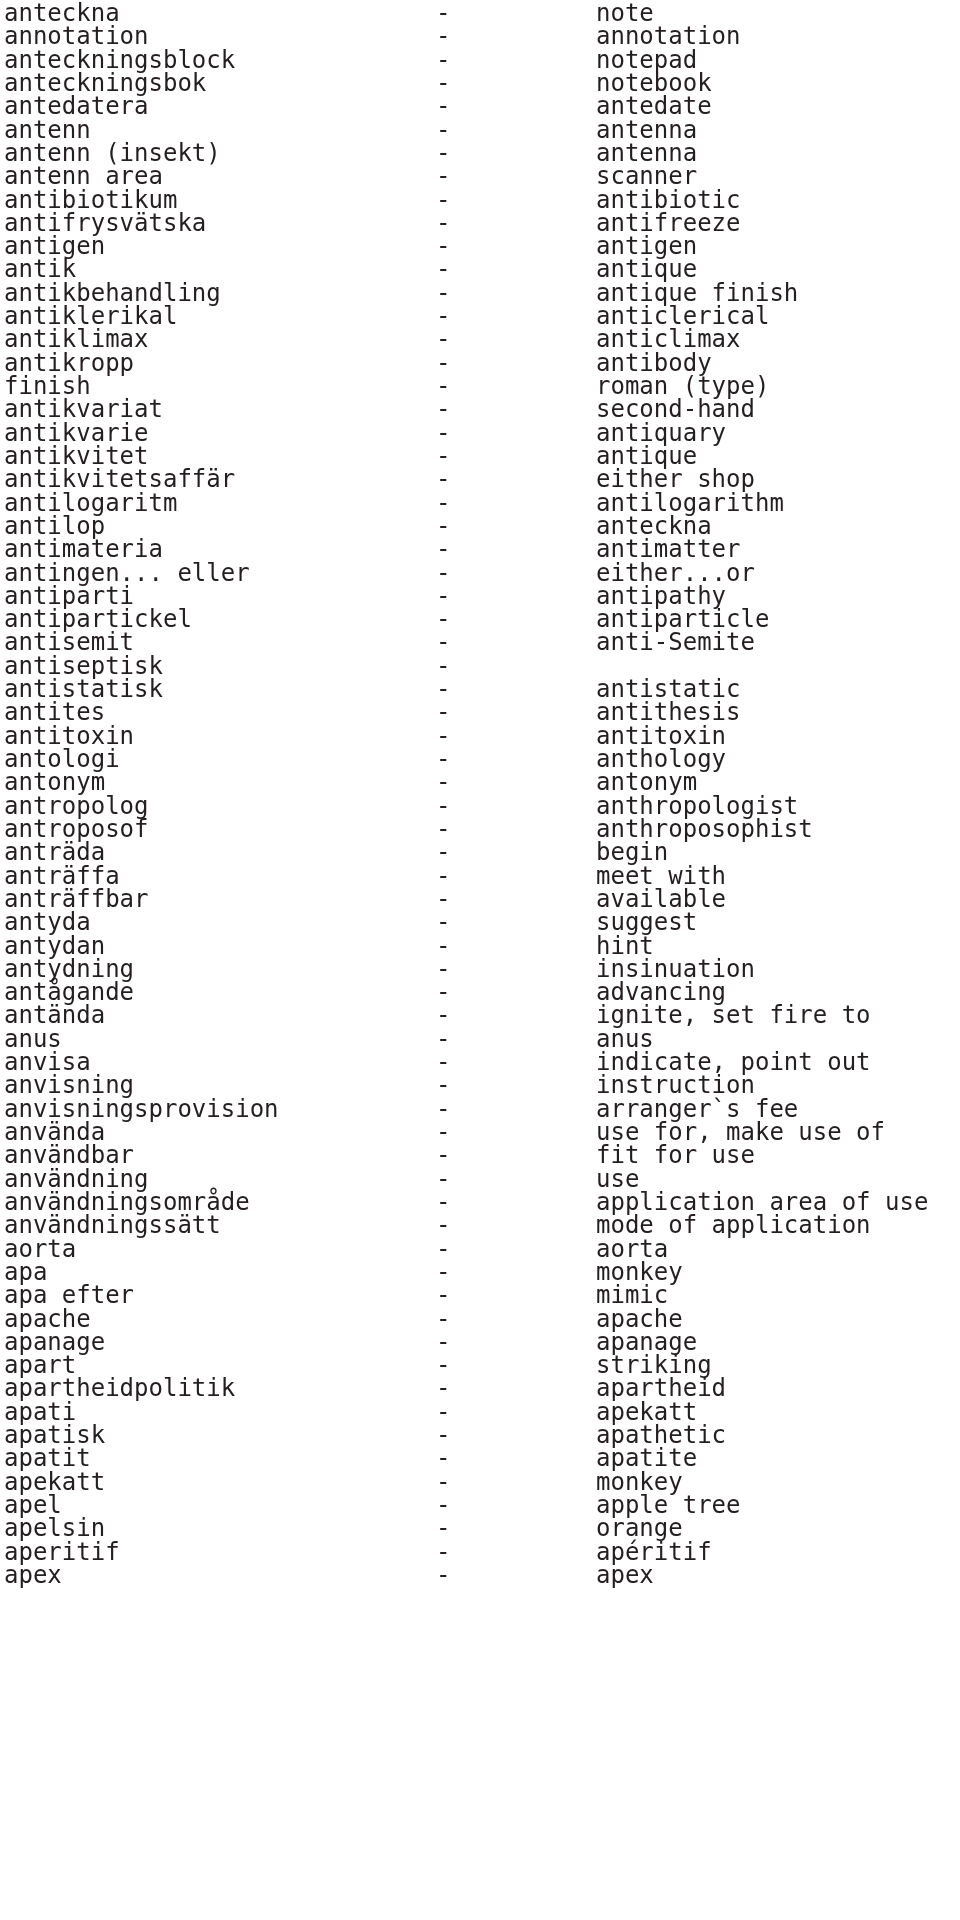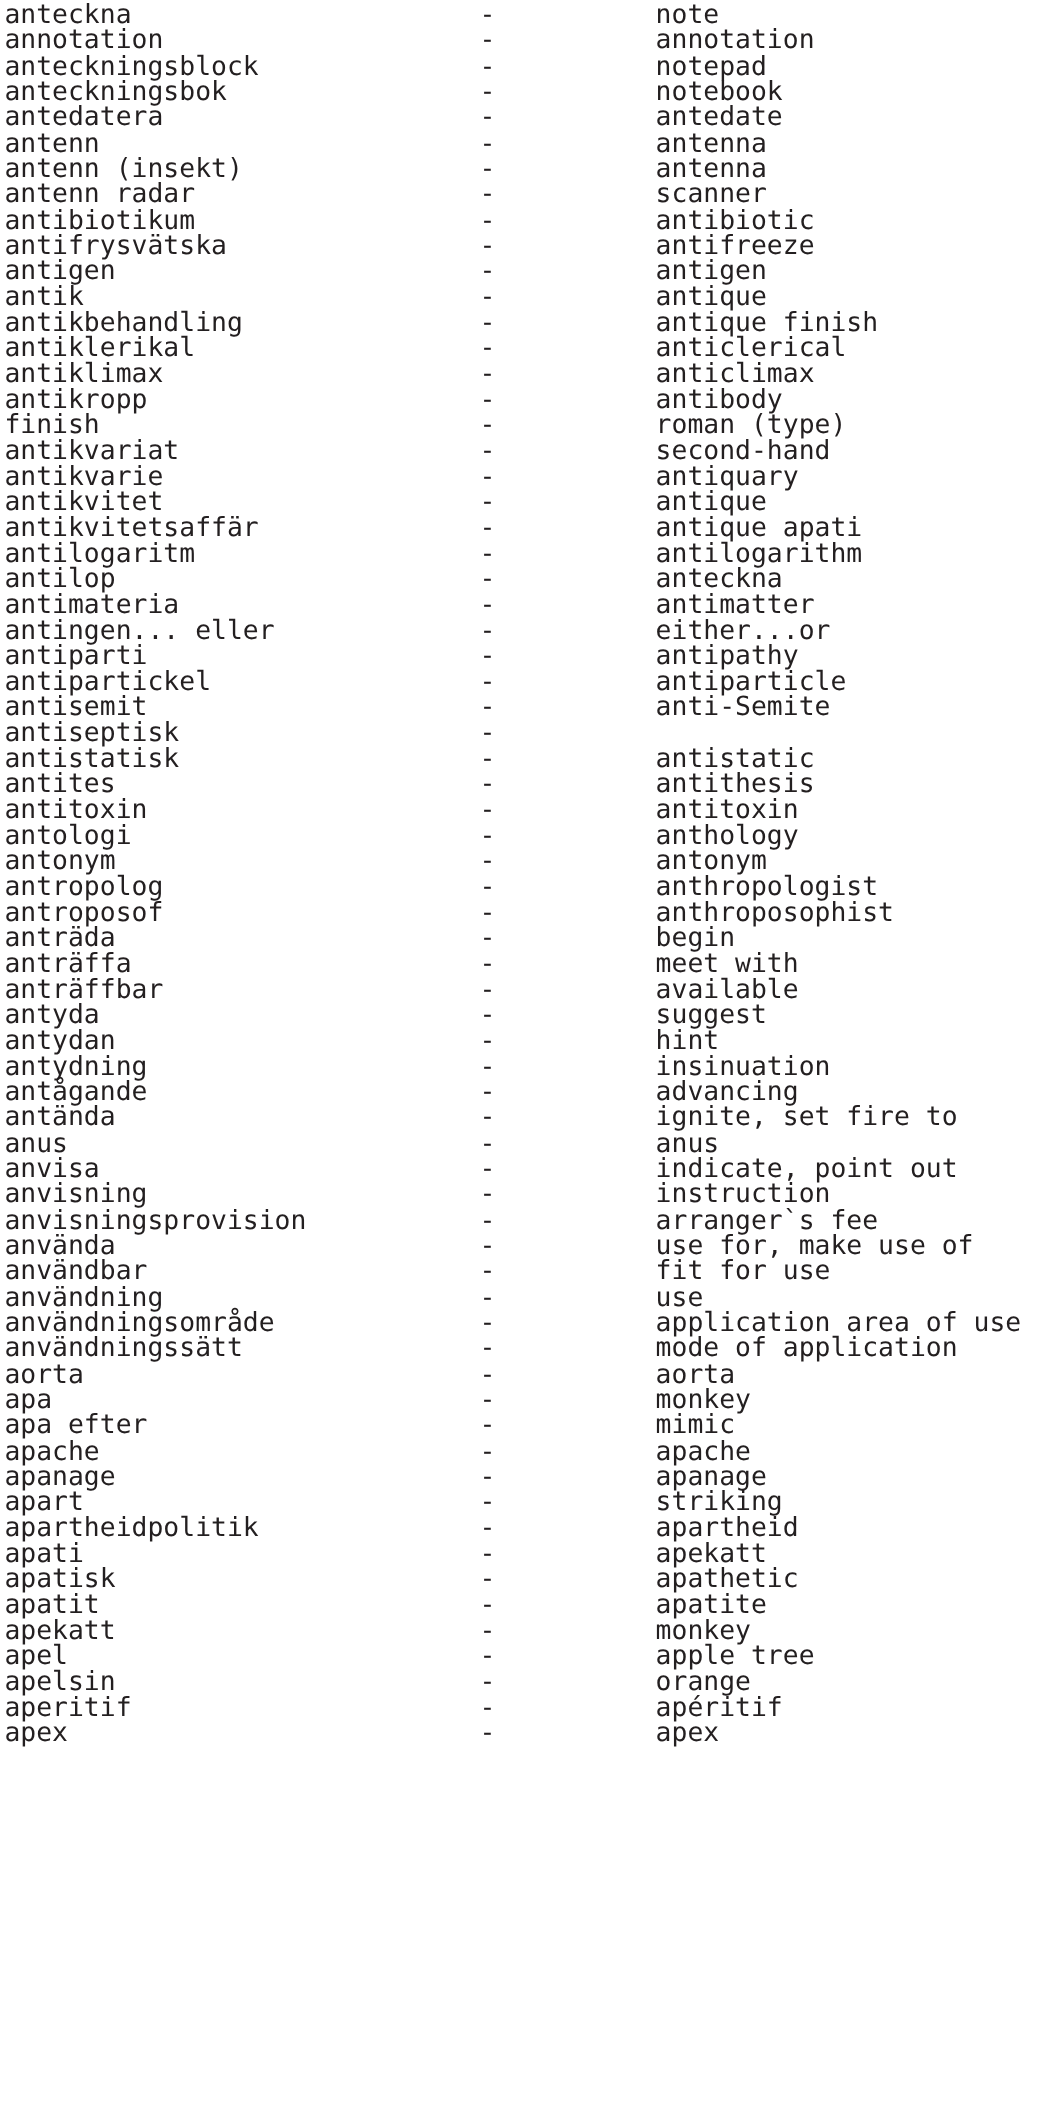--- a/index.html
+++ b/index.html
@@ -64,34 +64,34 @@
 
 <div id="dictionary-page" style="background: rgb(255, 255, 255); color: rgb(35, 31, 32);">
   <ul class="entry-list">
       <li class="entry-row"><span class="term">anteckna</span><span class="sep">-</span><span class="gloss">note</span></li>
       <li class="entry-row"><span class="term">annotation</span><span class="sep">-</span><span class="gloss">annotation</span></li>
       <li class="entry-row"><span class="term">anteckningsblock</span><span class="sep">-</span><span class="gloss">notepad</span></li>
       <li class="entry-row"><span class="term">anteckningsbok</span><span class="sep">-</span><span class="gloss">notebook</span></li>
       <li class="entry-row"><span class="term">antedatera</span><span class="sep">-</span><span class="gloss">antedate</span></li>
       <li class="entry-row"><span class="term">antenn</span><span class="sep">-</span><span class="gloss">antenna</span></li>
       <li class="entry-row"><span class="term">antenn (insekt)</span><span class="sep">-</span><span class="gloss">antenna</span></li>
-      <li class="entry-row"><span class="term">antenn radar</span><span class="sep">-</span><span class="gloss">scanner</span></li>
+      <li class="entry-row"><span class="term">antenn area</span><span class="sep">-</span><span class="gloss">scanner</span></li>
       <li class="entry-row"><span class="term">antibiotikum</span><span class="sep">-</span><span class="gloss">antibiotic</span></li>
       <li class="entry-row"><span class="term">antifrysvätska</span><span class="sep">-</span><span class="gloss">antifreeze</span></li>
       <li class="entry-row"><span class="term">antigen</span><span class="sep">-</span><span class="gloss">antigen</span></li>
       <li class="entry-row"><span class="term">antik</span><span class="sep">-</span><span class="gloss">antique</span></li>
       <li class="entry-row"><span class="term">antikbehandling</span><span class="sep">-</span><span class="gloss">antique finish</span></li>
       <li class="entry-row"><span class="term">antiklerikal</span><span class="sep">-</span><span class="gloss">anticlerical</span></li>
       <li class="entry-row"><span class="term">antiklimax</span><span class="sep">-</span><span class="gloss">anticlimax</span></li>
       <li class="entry-row"><span class="term">antikropp</span><span class="sep">-</span><span class="gloss">antibody</span></li>
       <li class="entry-row"><span class="term">finish</span><span class="sep">-</span><span class="gloss">roman (type)</span></li>
       <li class="entry-row"><span class="term">antikvariat</span><span class="sep">-</span><span class="gloss">second-hand</span></li>
       <li class="entry-row"><span class="term">antikvarie</span><span class="sep">-</span><span class="gloss">antiquary</span></li>
       <li class="entry-row"><span class="term">antikvitet</span><span class="sep">-</span><span class="gloss">antique</span></li>
-      <li class="entry-row"><span class="term">antikvitetsaffär</span><span class="sep">-</span><span class="gloss">antique apati</span></li>
+      <li class="entry-row"><span class="term">antikvitetsaffär</span><span class="sep">-</span><span class="gloss">either shop</span></li>
       <li class="entry-row"><span class="term">antilogaritm</span><span class="sep">-</span><span class="gloss">antilogarithm</span></li>
       <li class="entry-row"><span class="term">antilop</span><span class="sep">-</span><span class="gloss">anteckna</span></li>
       <li class="entry-row"><span class="term">antimateria</span><span class="sep">-</span><span class="gloss">antimatter</span></li>
       <li class="entry-row"><span class="term">antingen... eller</span><span class="sep">-</span><span class="gloss">either...or</span></li>
       <li class="entry-row"><span class="term">antiparti</span><span class="sep">-</span><span class="gloss">antipathy</span></li>
       <li class="entry-row"><span class="term">antipartickel</span><span class="sep">-</span><span class="gloss">antiparticle</span></li>
       <li class="entry-row"><span class="term">antisemit</span><span class="sep">-</span><span class="gloss">anti-Semite</span></li>
       <li class="entry-row"><span class="term">antiseptisk</span><span class="sep">-</span></li>
       <li class="entry-row"><span class="term">antistatisk</span><span class="sep">-</span><span class="gloss">antistatic</span></li>
       <li class="entry-row"><span class="term">antites</span><span class="sep">-</span><span class="gloss">antithesis</span></li>

